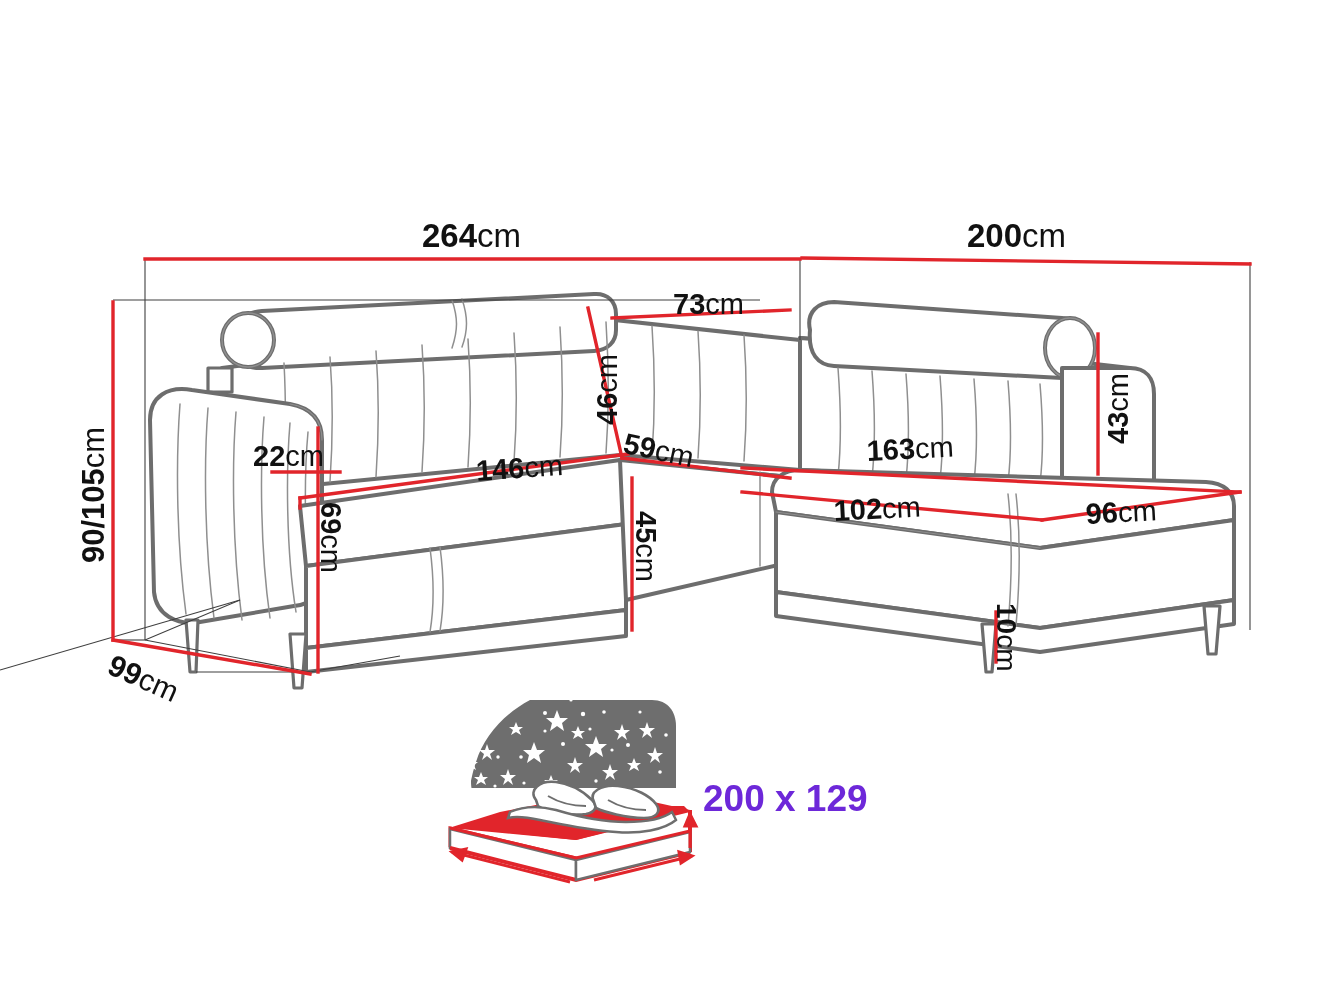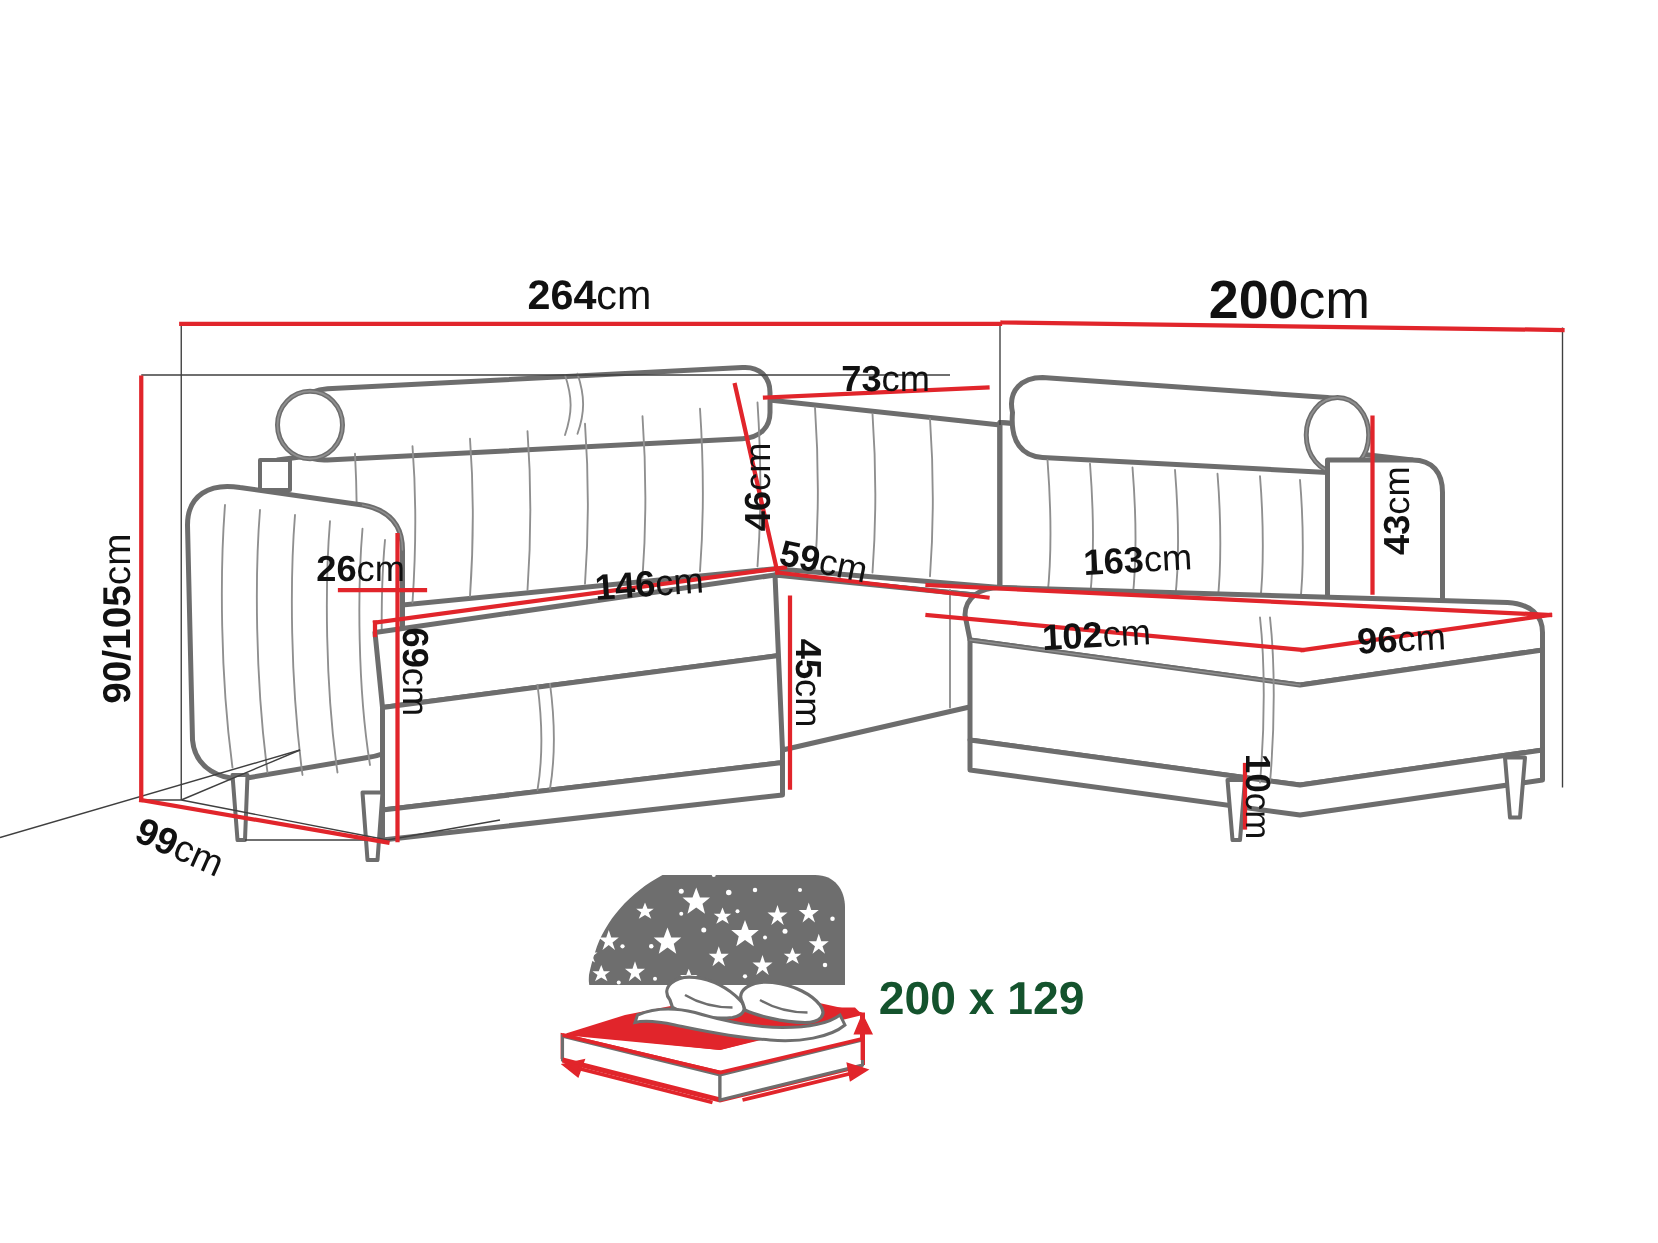--- a/index.html
+++ b/index.html
@@ -18,21 +18,21 @@
     white-space:nowrap;
     color:#111111;
     line-height:1;
     transform-origin:0 0;
     user-select:none;
   }
   .dim .num{font-weight:700;}
   .dim .unit{font-weight:400;}
   .bedlabel{
     position:absolute;white-space:nowrap;
-    color:#14532d;font-weight:700;line-height:1;
+    color:#6d28d9;font-weight:700;line-height:1;
     font-family:"Liberation Sans","DejaVu Sans",sans-serif;
   }
 </style>
 </head>
 <body>
 
 <div id="stage">
 
   <svg class="layer" viewBox="0 0 1326 994">
     <defs>
@@ -297,21 +297,21 @@
         <line x1="690" y1="848" x2="690" y2="816"></line>
         <polygon points="690,814 685,826 696,826"></polygon>
       </g>
     </g>
   </svg>
 
   <div class="dim" style="left:422px;top:219px;font-size:33px;">
     <span class="num">264</span><span class="unit">cm</span>
   </div>
 
-  <div class="dim" style="left:967px;top:219px;font-size:43px;">
+  <div class="dim" style="left:967px;top:219px;font-size:33px;">
     <span class="num">200</span><span class="unit">cm</span>
   </div>
 
   <div class="dim" style="left:78px;top:563px;font-size:31px;transform:rotate(-90deg);">
     <span class="num">90/105</span><span class="unit">cm</span>
   </div>
 
   <div class="dim" style="left:116px;top:650px;font-size:30px;transform:rotate(24deg);">
     <span class="num">99</span><span class="unit">cm</span>
   </div>
@@ -322,21 +322,21 @@
 
   <div class="dim" style="left:593px;top:425px;font-size:29px;transform:rotate(-90deg);">
     <span class="num">46</span><span class="unit">cm</span>
   </div>
 
   <div class="dim" style="left:1104px;top:444px;font-size:29px;transform:rotate(-90deg);">
     <span class="num">43</span><span class="unit">cm</span>
   </div>
 
   <div class="dim" style="left:253px;top:442px;font-size:29px;">
-    <span class="num">26</span><span class="unit">cm</span>
+    <span class="num">22</span><span class="unit">cm</span>
   </div>
 
   <div class="dim" style="left:345px;top:502px;font-size:29px;transform:rotate(90deg);">
     <span class="num">69</span><span class="unit">cm</span>
   </div>
 
   <div class="dim" style="left:475px;top:457px;font-size:29px;transform:rotate(-4deg);">
     <span class="num">146</span><span class="unit">cm</span>
   </div>
 

